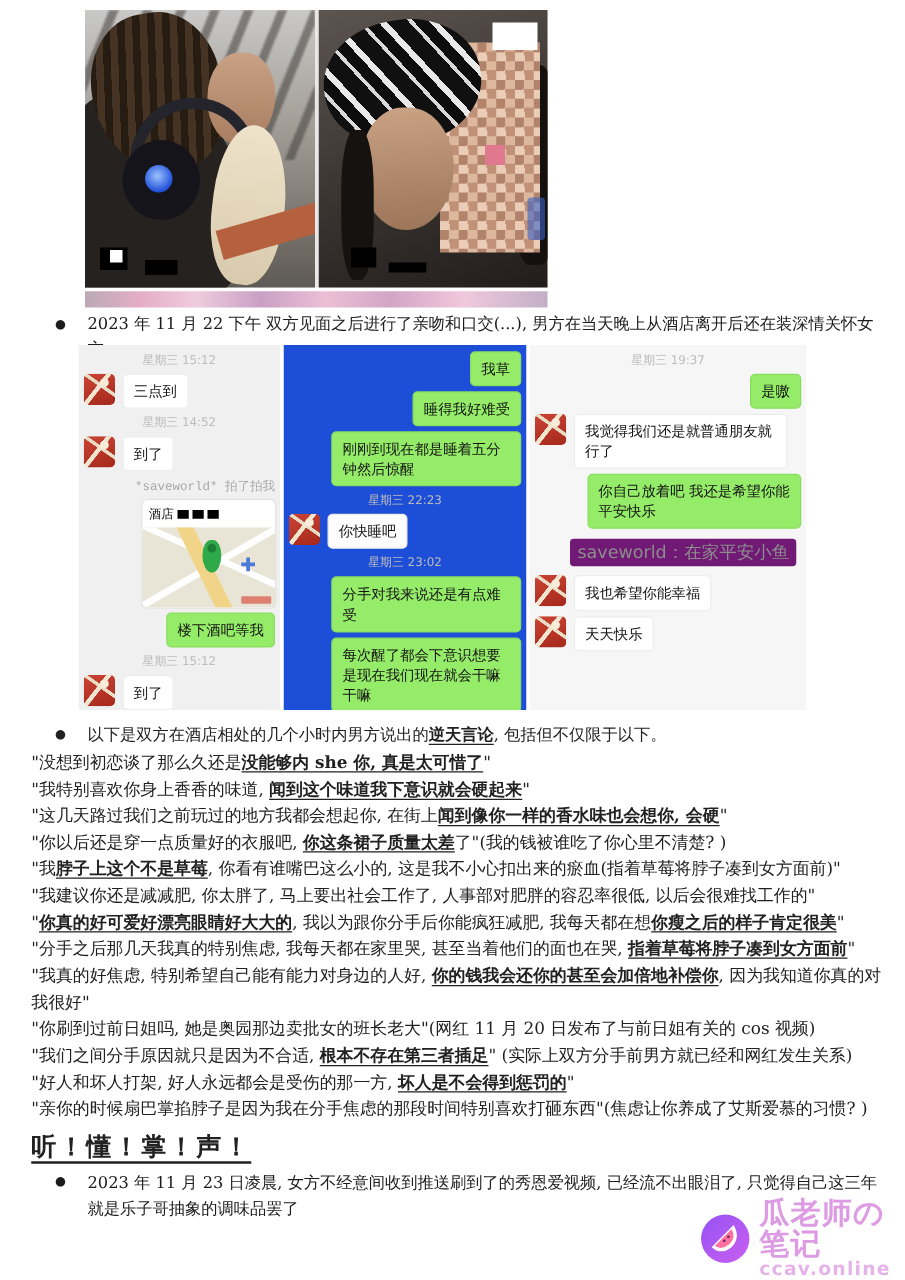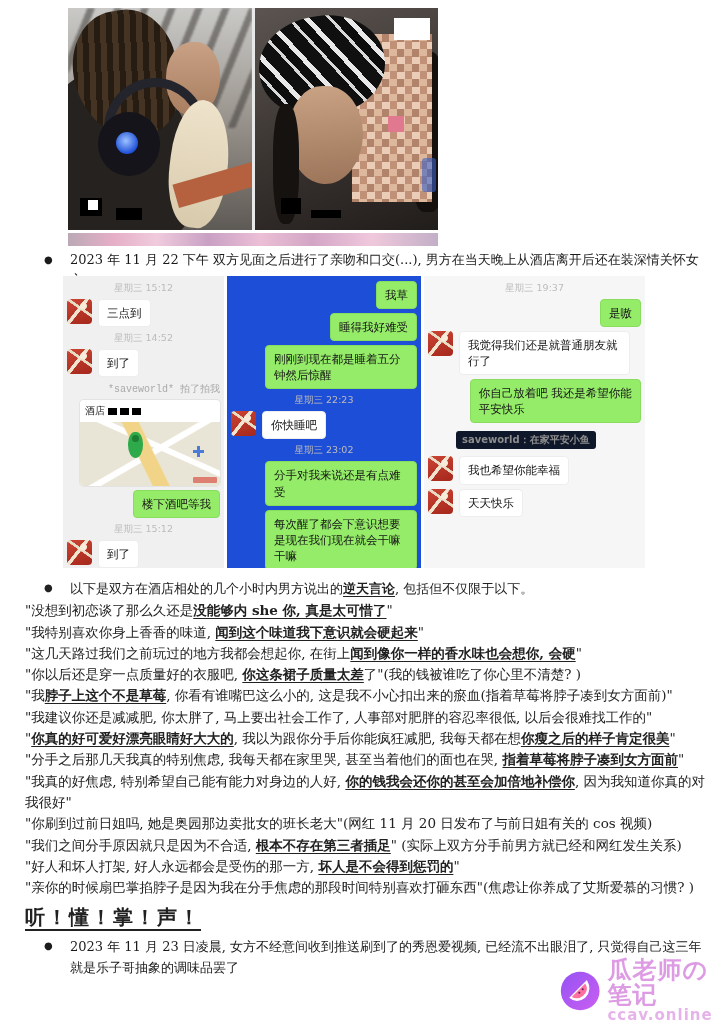--- a/index.html
+++ b/index.html
@@ -61,35 +61,35 @@
 
   
   #chat-area{position:absolute;left:63px;top:276px;display:flex;gap:3px;
     font-family:"DejaVu Sans","Liberation Sans",sans-serif;}
   .chat-col{height:292px;overflow:hidden;padding:1px 4px;box-sizing:border-box;}
   .colw1{width:161px;background:#f0f0f0;}
   .colw2{width:194px;background:#1d4ed8;}
   .colw3{width:221px;background:#f6f6f6;}
   .chat-time{text-align:center;color:#bcbcbc;font-size:9.5px;margin:5px 0 2px;}
   .chat-pat{text-align:right;color:#a9a9a9;font-size:10px;margin:5px 0 2px;font-family:Liberation Mono, monospace;}
-  .chat-tag{display:inline-block;background:#0f172a;color:#8d8d8d;font-size:10px;
-    padding:2px 6px;border-radius:3px;margin:4px 0 3px 28px;font-weight:bold;}
+  .chat-tag{display:inline-block;background:#701a75;color:#8d8d8d;font-size:14px;
+    padding:2px 6px;border-radius:3px;margin:4px 0 3px 28px;}
   .msg-row{display:flex;align-items:flex-start;margin:4px 0;}
   .msg-row.out{justify-content:flex-end;}
   .avatar{width:25px;height:25px;border-radius:4px;margin-right:6px;flex:0 0 25px;
     background:
       radial-gradient(circle at 66% 28%,#f6ecd9 0 3px,transparent 4px),
       linear-gradient(128deg,transparent 40%,#f1e5d0 41% 50%,transparent 51%),
       linear-gradient(35deg,transparent 55%,#e8dcc5 56% 63%,transparent 64%),
       linear-gradient(160deg,#cb4434,#a5281c);}
   .bubble{max-width:72%;padding:5px 8px;border-radius:4px;font-size:11.5px;line-height:1.4;color:#141414;}
   .msg-row.in .bubble{background:#ffffff;border:1px solid #ededed;}
   .msg-row.out .bubble{background:#95ec69;border:1px solid #89dd5e;}
   .map-row{display:flex;justify-content:flex-end;margin:4px 0;}
-  .map-card{width:140px;border-radius:4px;overflow:hidden;box-shadow:0 0 0 1px #e3e3e3;background:#fff;}
+  .map-card{width:106px;border-radius:4px;overflow:hidden;box-shadow:0 0 0 1px #e3e3e3;background:#fff;}
   .map-top{height:22px;display:flex;align-items:center;gap:3px;padding:0 5px;font-size:10px;color:#222;}
   .map-redact{width:9px;height:7px;background:#000;display:inline-block;flex:0 0 auto;}
   .map-body{position:relative;height:64px;
     background:
       linear-gradient(64deg,transparent 42%,#f2d489 43% 52%,transparent 53%),
       linear-gradient(150deg,transparent 47%,#ffffff 48% 52%,transparent 53%),
       linear-gradient(24deg,transparent 56%,#ffffff 57% 61%,transparent 62%),
       #e9e5d6;}
   .map-pin{position:absolute;left:48px;top:10px;width:15px;height:26px;background:#2faa4a;
     border-radius:45% 45% 50% 50%;}

